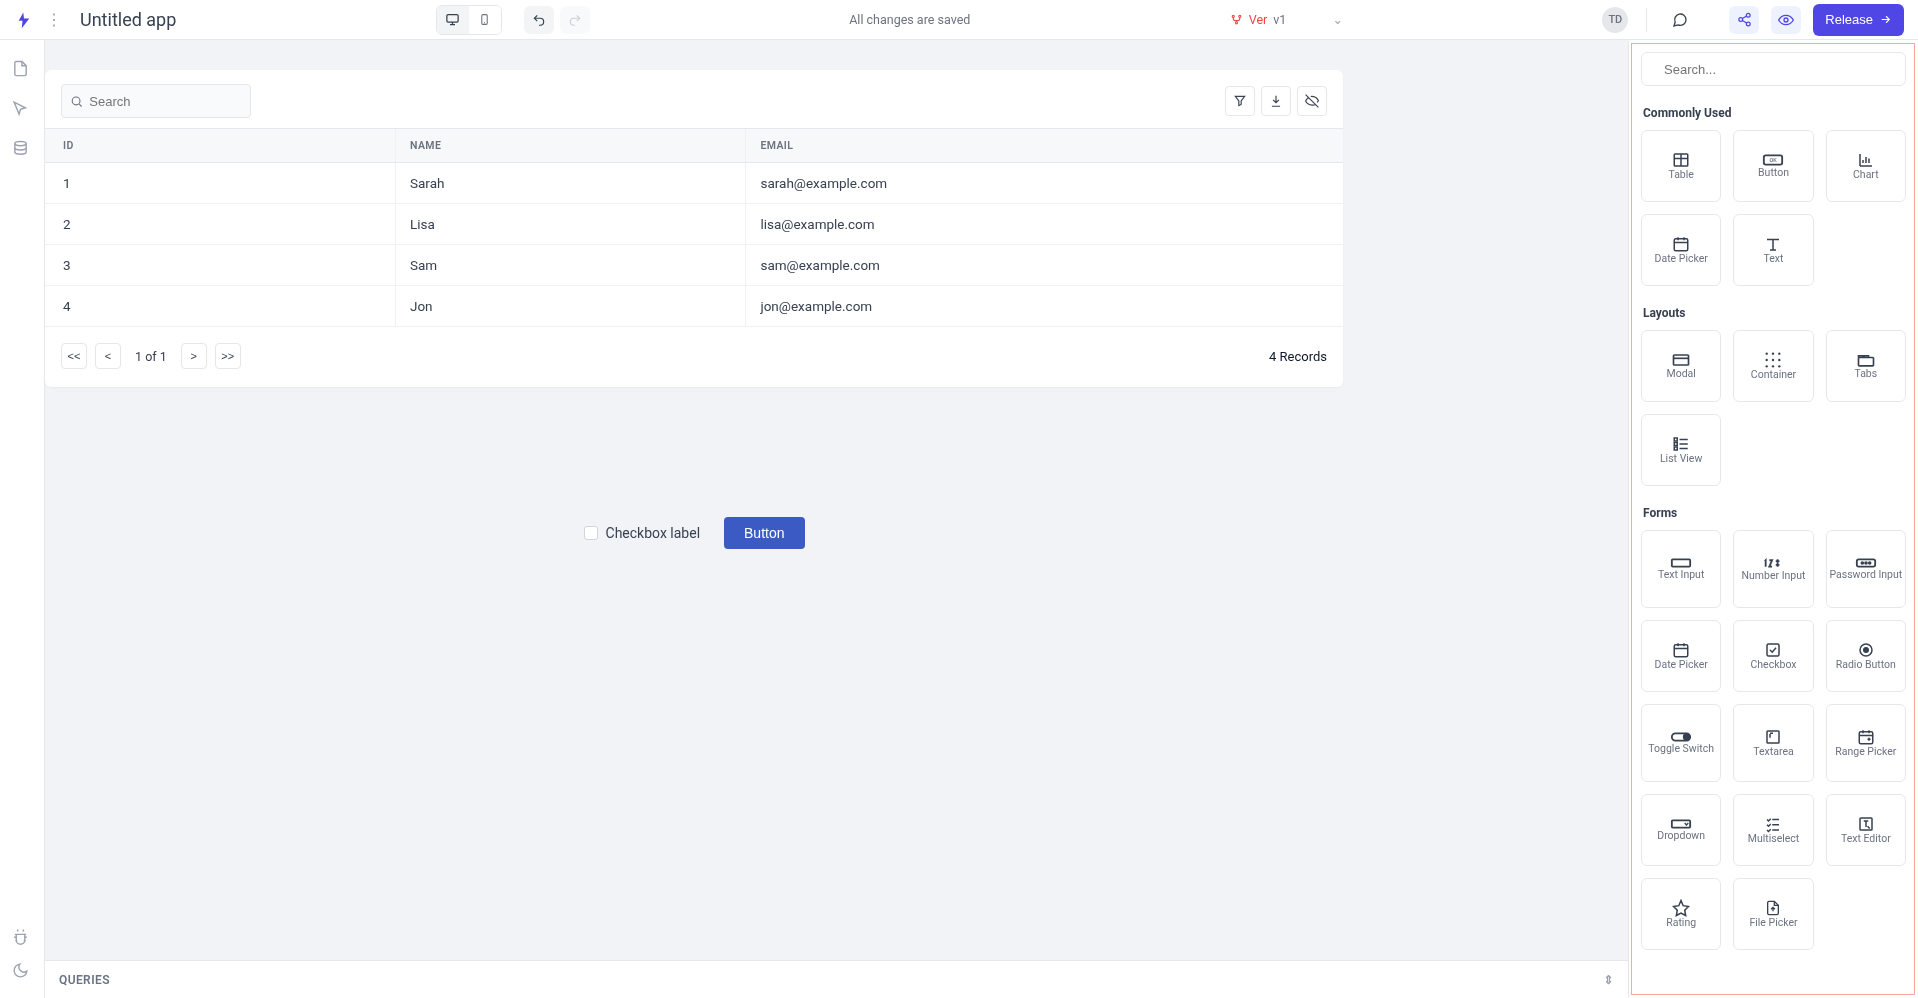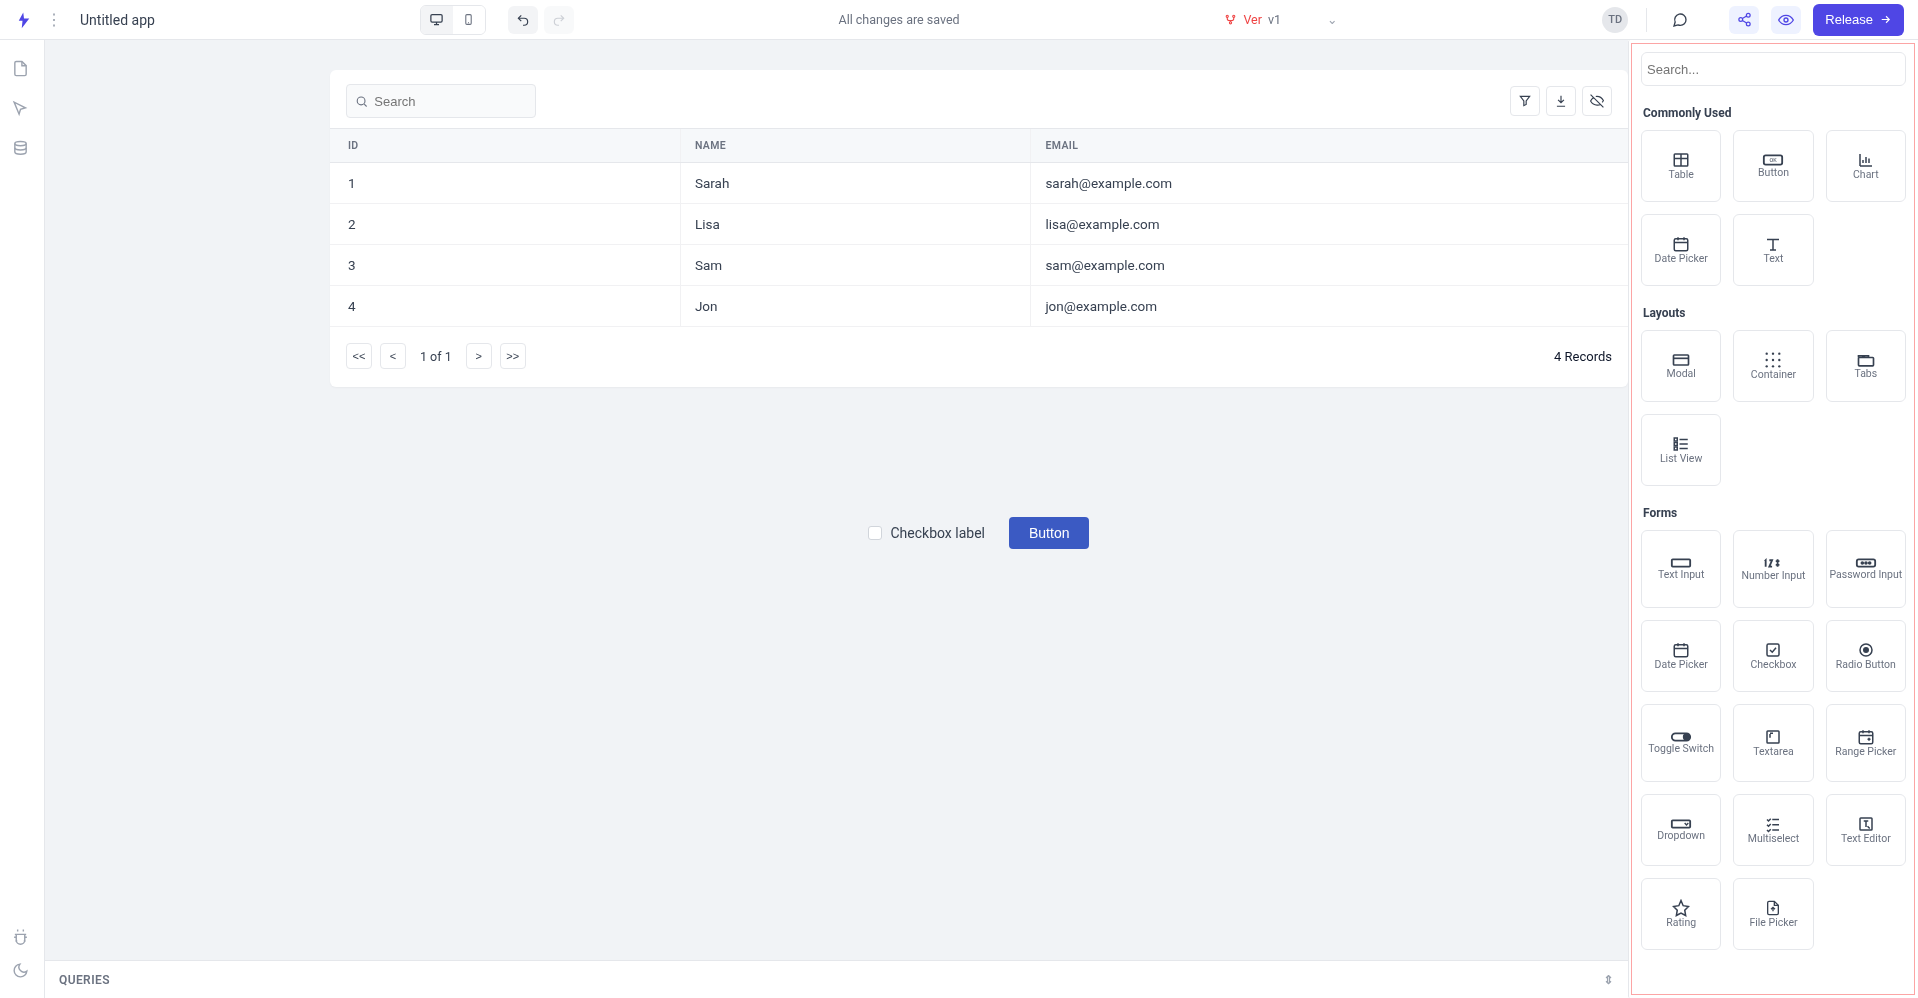--- a/index.html
+++ b/index.html
@@ -3,21 +3,21 @@
 <meta charset="utf-8">
 <style>
 * { box-sizing: border-box; margin: 0; padding: 0; }
 body { font-family: -apple-system, BlinkMacSystemFont, "Segoe UI", Roboto, sans-serif; font-size: 13px; color: #1f2937; background: #fff; overflow: hidden; }
 .app { display: flex; flex-direction: column; height: 100vh; width: 100vw; }
 
 
 .topbar { display: flex; align-items: center; height: 40px; border-bottom: 1px solid #e5e7eb; padding: 0 14px; gap: 12px; }
 .logo { width: 20px; height: 20px; display: flex; align-items: center; justify-content: center; }
 .topbar-dots { color: #9ca3af; font-size: 16px; cursor: pointer; }
-.app-title { font-size: 14px; color: #374151; margin-left: 6px; }
+.app-title { font-size: 18px; color: #374151; margin-left: 6px; }
 .top-spacer { flex: 1; }
 .device-buttons { display: flex; gap: 0; border: 1px solid #e5e7eb; border-radius: 6px; overflow: hidden; }
 .device-btn { width: 32px; height: 28px; display: flex; align-items: center; justify-content: center; background: #fff; border: none; cursor: pointer; }
 .device-btn.active { background: #f3f4f6; }
 .history-buttons { display: flex; gap: 6px; margin-left: 10px; }
 .hist-btn { width: 30px; height: 28px; border: none; background: #f3f4f6; border-radius: 6px; display: flex; align-items: center; justify-content: center; cursor: pointer; }
 .hist-btn.disabled { opacity: 0.5; cursor: default; }
 .save-status { color: #6b7280; font-size: 12.5px; }
 .version-sel { display: flex; align-items: center; gap: 6px; font-size: 12.5px; color: #6b7280; cursor: pointer; text-align: right; }
 .version-sel .ver-label { color: #ef4444; }
@@ -27,21 +27,21 @@
 .icon-btn.accent { background: #eef2ff; color: #4f46e5; }
 .release-btn { background: #4f46e5; color: #fff; border: none; border-radius: 6px; height: 28px; padding: 16px 12px; display: flex; align-items: center; gap: 6px; font-size: 13px; cursor: pointer; }
 
 
 .body { display: flex; flex: 1; min-height: 0; }
 .left-rail { width: 45px; border-right: 1px solid #e5e7eb; display: flex; flex-direction: column; align-items: center; padding-top: 20px; gap: 20px; }
 .rail-icon { width: 20px; height: 20px; color: #9ca3af; cursor: pointer; }
 .rail-bottom { margin-top: auto; margin-bottom: 16px; display: flex; flex-direction: column; gap: 14px; align-items: center; }
 
 .canvas-col { flex: 1; display: flex; flex-direction: column; min-width: 0; }
-.canvas-area { flex: 1; background: #f1f3f6; display: flex; justify-content: flex-end; overflow: auto; padding: 0 0; min-height: 0; }
+.canvas-area { flex: 1; background: #f1f3f6; display: flex; justify-content: flex-start; overflow: auto; padding: 0 0; min-height: 0; }
 .canvas-inner { width: 1300px; max-width: 82%; background: #f1f3f6; padding: 0; min-height: 100%; position: relative; }
 .canvas-page { background: #f1f3f6; min-height: 100%; padding: 0; }
 
 .table-card { background: #fff; border-radius: 6px; margin-top: 30px; padding: 14px 0 18px 0; box-shadow: 0 1px 2px rgba(0,0,0,0.04); }
 .table-toolbar { display: flex; align-items: center; padding: 0 16px 10px 16px; }
 .search-box { display: flex; align-items: center; background: #f9fafb; border: 1px solid #e5e7eb; border-radius: 4px; height: 34px; width: 190px; padding: 0 8px; gap: 6px; }
 .search-box input { border: none; background: transparent; outline: none; width: 100%; font-size: 13px; color: #374151; }
 .table-toolbar-right { margin-left: auto; display: flex; gap: 6px; }
 .tbl-icon-btn { width: 30px; height: 30px; border: 1px solid #e5e7eb; border-radius: 4px; background: #fff; display: flex; align-items: center; justify-content: center; cursor: pointer; }
 
@@ -62,21 +62,21 @@
 .checkbox-wrap { display: flex; align-items: center; gap: 8px; font-size: 14px; color: #374151; }
 .checkbox-wrap .cb { width: 14px; height: 14px; border: 1px solid #d1d5db; border-radius: 3px; background: #fff; }
 .prim-button { background: #3b5ac3; color: #fff; border: none; border-radius: 4px; padding: 8px 20px; font-size: 14px; cursor: pointer; }
 
 .queries-panel { height: 38px; border-top: 1px solid #e5e7eb; display: flex; align-items: center; padding: 0 14px; font-size: 12px; color: #6b7280; letter-spacing: 0.4px; font-weight: 600; }
 .queries-panel .expand { margin-left: auto; color: #9ca3af; cursor: pointer; }
 
 
 .right-panel { width: 290px; border-left: 1px solid #e5e7eb; display: flex; flex-direction: column; padding: 12px; overflow-y: auto; }
 .right-panel.highlighted { outline: 1.5px solid #fca5a5; outline-offset: -4px; border-radius: 2px; }
-.right-search { width: 100%; height: 34px; border: 1px solid #e5e7eb; border-radius: 6px; padding: 0 5px; font-size: 13px; outline: none; margin-bottom: 14px; }
+.right-search { width: 100%; height: 34px; border: 1px solid #e5e7eb; border-radius: 6px; padding: 0 22px; font-size: 13px; outline: none; margin-bottom: 14px; }
 .section-title { font-size: 12px; font-weight: 700; color: #374151; margin: 6px 0 10px 2px; }
 .widget-grid { display: grid; grid-template-columns: repeat(3, 1fr); gap: 12px; margin-bottom: 14px; }
 .widget-card { border: 1px solid #e5e7eb; border-radius: 6px; height: 72px; display: flex; flex-direction: column; align-items: center; justify-content: center; gap: 0; cursor: pointer; background: #fff; }
 .widget-card.tall { height: 78px; justify-content: center; }
 .widget-card .w-label { font-size: 10.5px; color: #6b7280; text-align: center; line-height: 1.2; }
 .widget-card svg, .widget-card .w-ico { color: #374151; }
 
 svg { display: block; }
 </style>
 </head>

